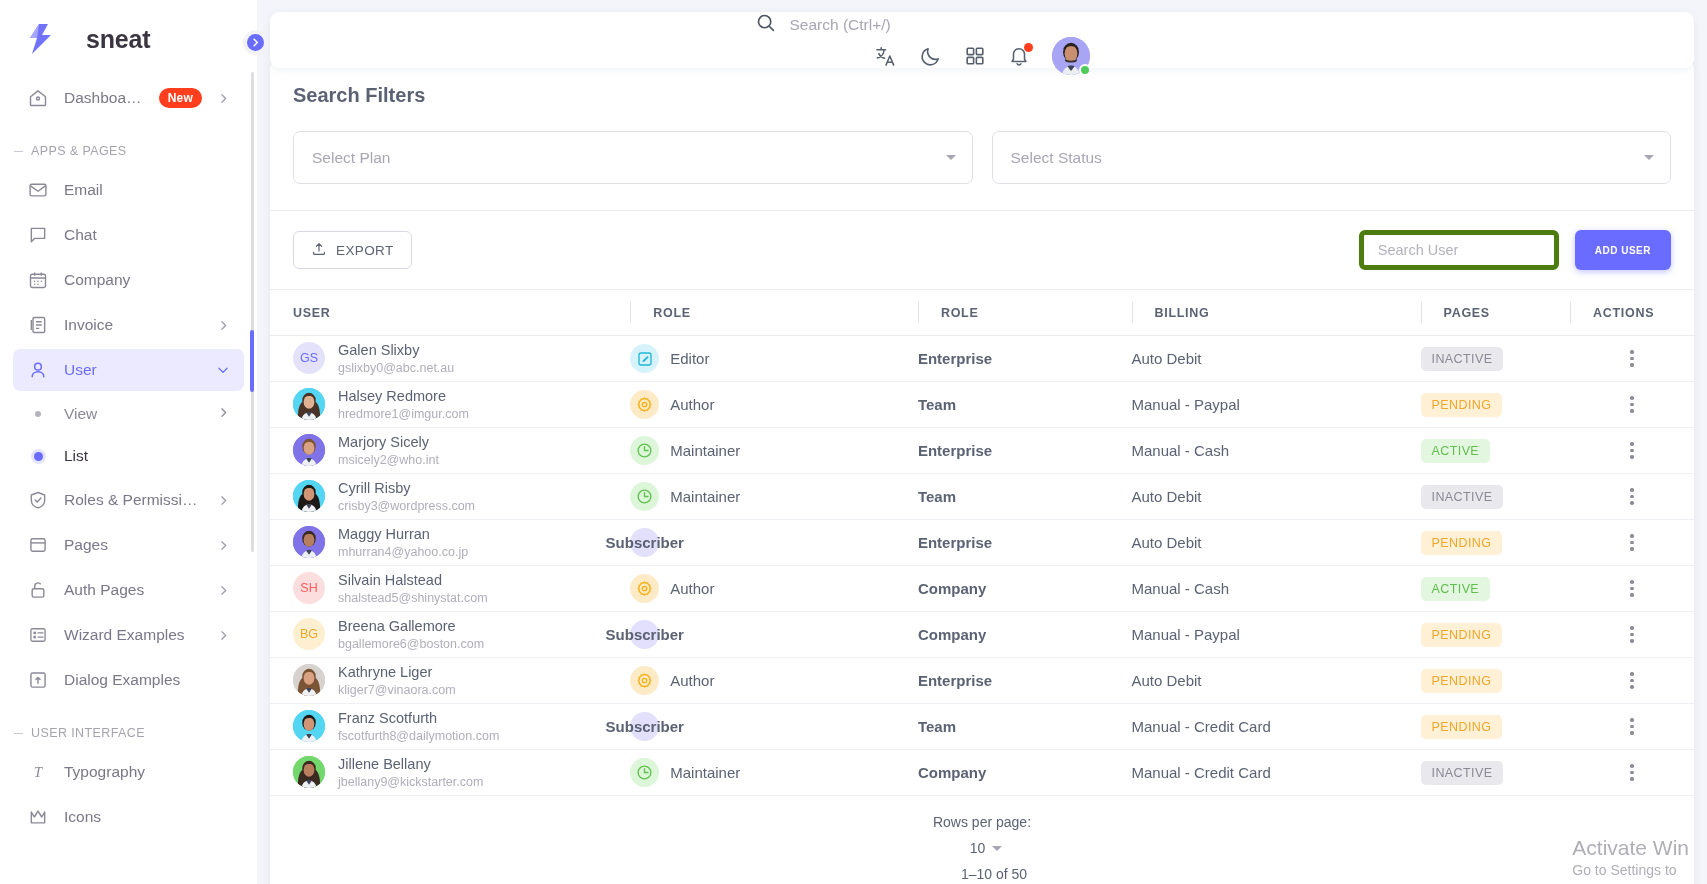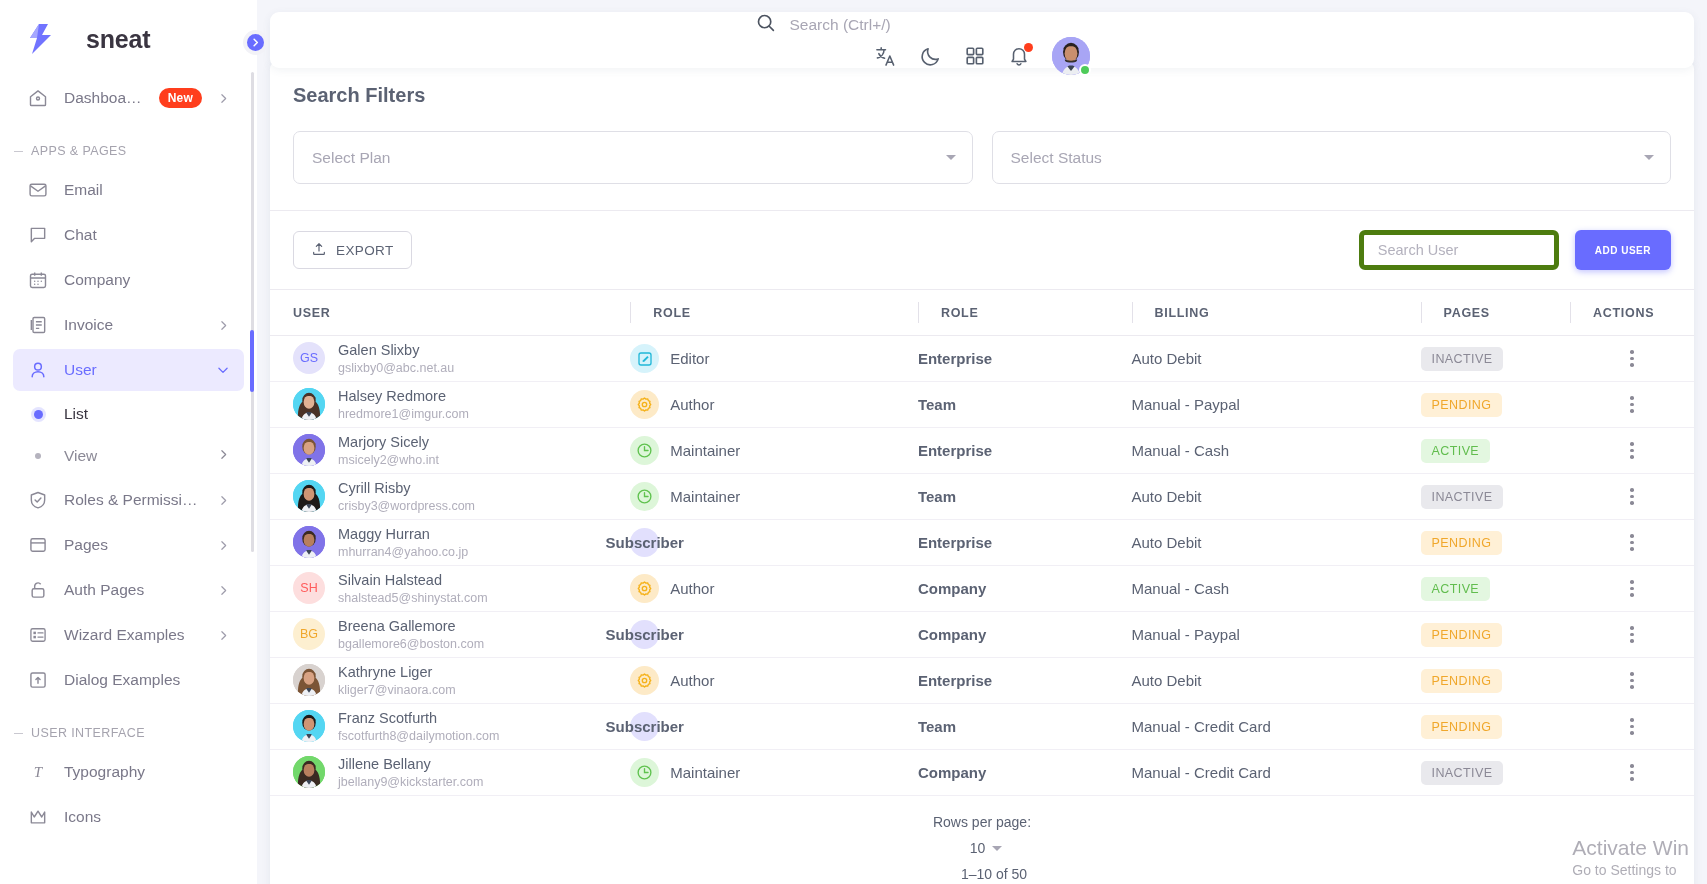--- a/index.html
+++ b/index.html
@@ -257,37 +257,37 @@
             </svg>
         </span>
         <span class="lbl">User</span>
         <span class="chev">
           <svg width="14" height="14" viewBox="0 0 24 24" fill="none" stroke="currentColor" stroke-width="2.2" stroke-linecap="round" stroke-linejoin="round">
               <polyline points="5 9 12 16 19 9"></polyline>
             </svg>
         </span>
       </div>
 
-      <div class="sub-item selected">
-        <span class="dot">
-            <i></i>
-          </span>
-        <span class="lbl">List</span>
-      </div>
-
       <div class="sub-item normal">
         <span class="dot">
             <i></i>
           </span>
         <span class="lbl">View</span>
         <span class="chev">
           <svg width="13" height="13" viewBox="0 0 24 24" fill="none" stroke="currentColor" stroke-width="2.2" stroke-linecap="round" stroke-linejoin="round">
               <polyline points="9 5 16 12 9 19"></polyline>
             </svg>
         </span>
+      </div>
+
+      <div class="sub-item selected">
+        <span class="dot">
+            <i></i>
+          </span>
+        <span class="lbl">List</span>
       </div>
 
       <div class="nav-item">
         <span class="ico">
           <svg width="20" height="20" viewBox="0 0 24 24" fill="none" stroke="currentColor" stroke-width="1.7" stroke-linecap="round" stroke-linejoin="round">
               <path d="M12 3 20 6v6c0 4.6-3.3 8.2-8 9.5C7.3 20.2 4 16.6 4 12V6Z"></path>
               <polyline points="8.5 12 11 14.5 15.5 9.5"></polyline>
             </svg>
         </span>
         <span class="lbl">Roles &amp; Permissio...</span>

